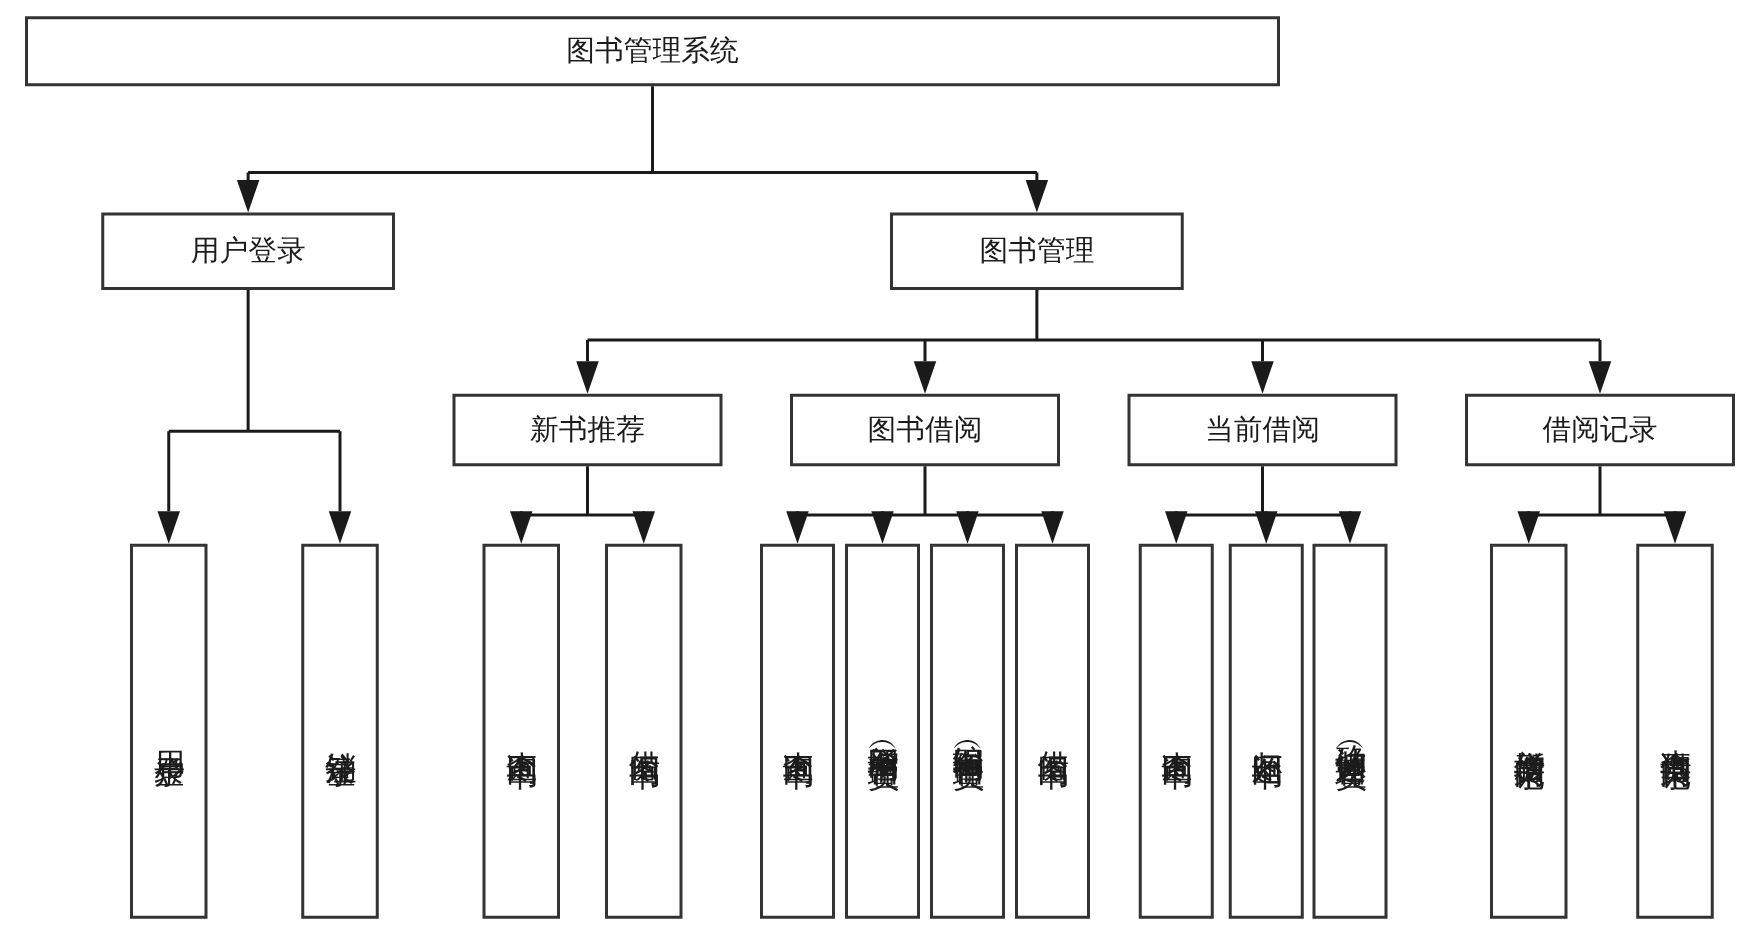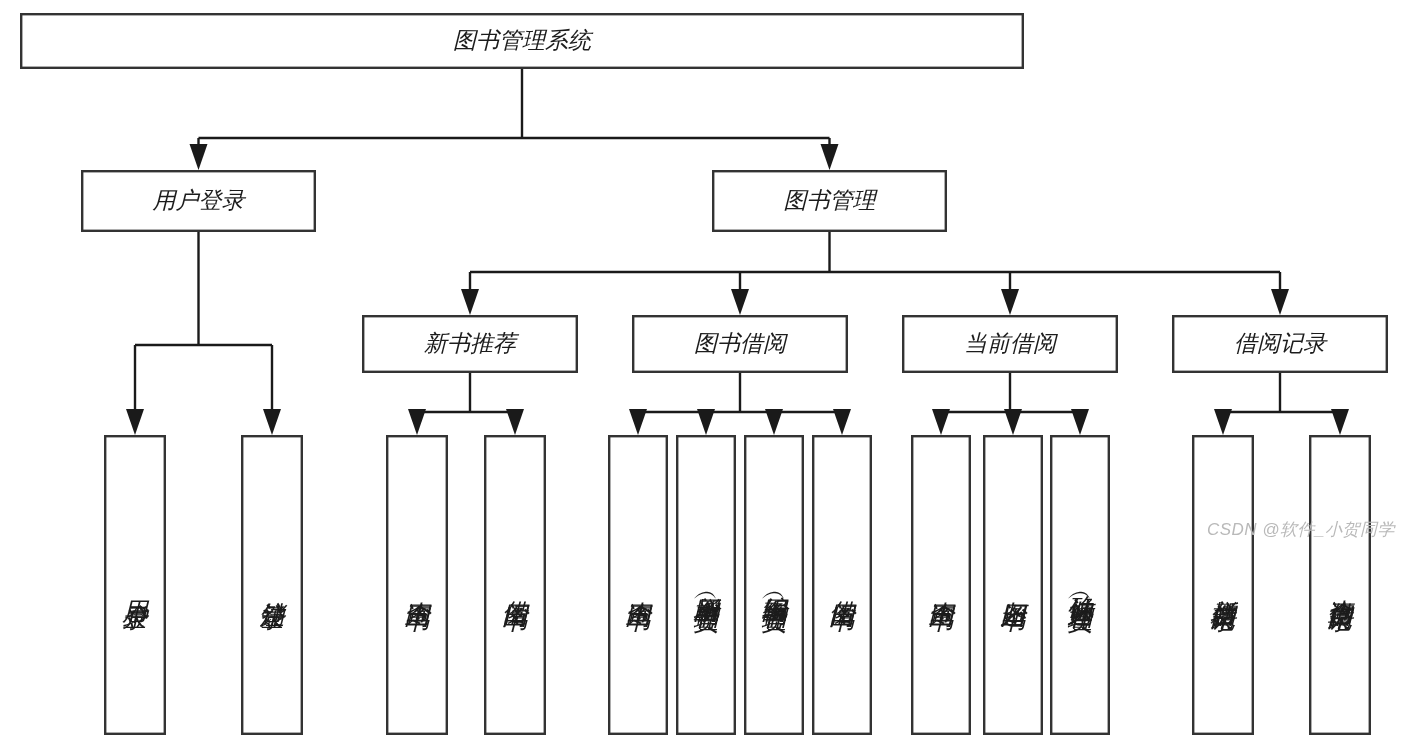--- a/index.html
+++ b/index.html
@@ -13,21 +13,20 @@
     position: relative;
     overflow: hidden;
     font-family: "Liberation Sans", "DejaVu Sans", sans-serif;
   }
   #diagram-root {
     position: absolute;
     left: 0;
     top: 0;
     width: 1405px;
     height: 547px;
-    font-style: italic;
   }
   svg#flow {
     position: absolute;
     left: 0;
     top: 0;
     width: 1405px;
     height: 747px;
     display: block;
   }
   .node-box {
@@ -180,15 +179,14 @@
       <div class="leaf-label" style="left: 676px; top: 435px; width: 60px; height: 300px;">新增图书（管理员）</div>
       <div class="leaf-label" style="left: 744px; top: 435px; width: 60px; height: 300px;">编辑图书（管理员）</div>
       <div class="leaf-label" style="left: 812px; top: 435px; width: 60px; height: 300px;">借阅图书</div>
       <div class="leaf-label" style="left: 911px; top: 435px; width: 60px; height: 300px;">查询图书</div>
       <div class="leaf-label" style="left: 983px; top: 435px; width: 60px; height: 300px;">归还图书</div>
       <div class="leaf-label" style="left: 1050px; top: 435px; width: 60px; height: 300px;">确认归还（管理员）</div>
       <div class="leaf-label" style="left: 1192px; top: 435px; width: 62px; height: 300px;">新增借阅记录</div>
       <div class="leaf-label" style="left: 1309px; top: 435px; width: 62px; height: 300px;">查询借阅记录</div>
     </div>
 
-  <div class="watermark">CSDN @软件_小贺同学</div>
 
 </div>
 
 </body></html>

